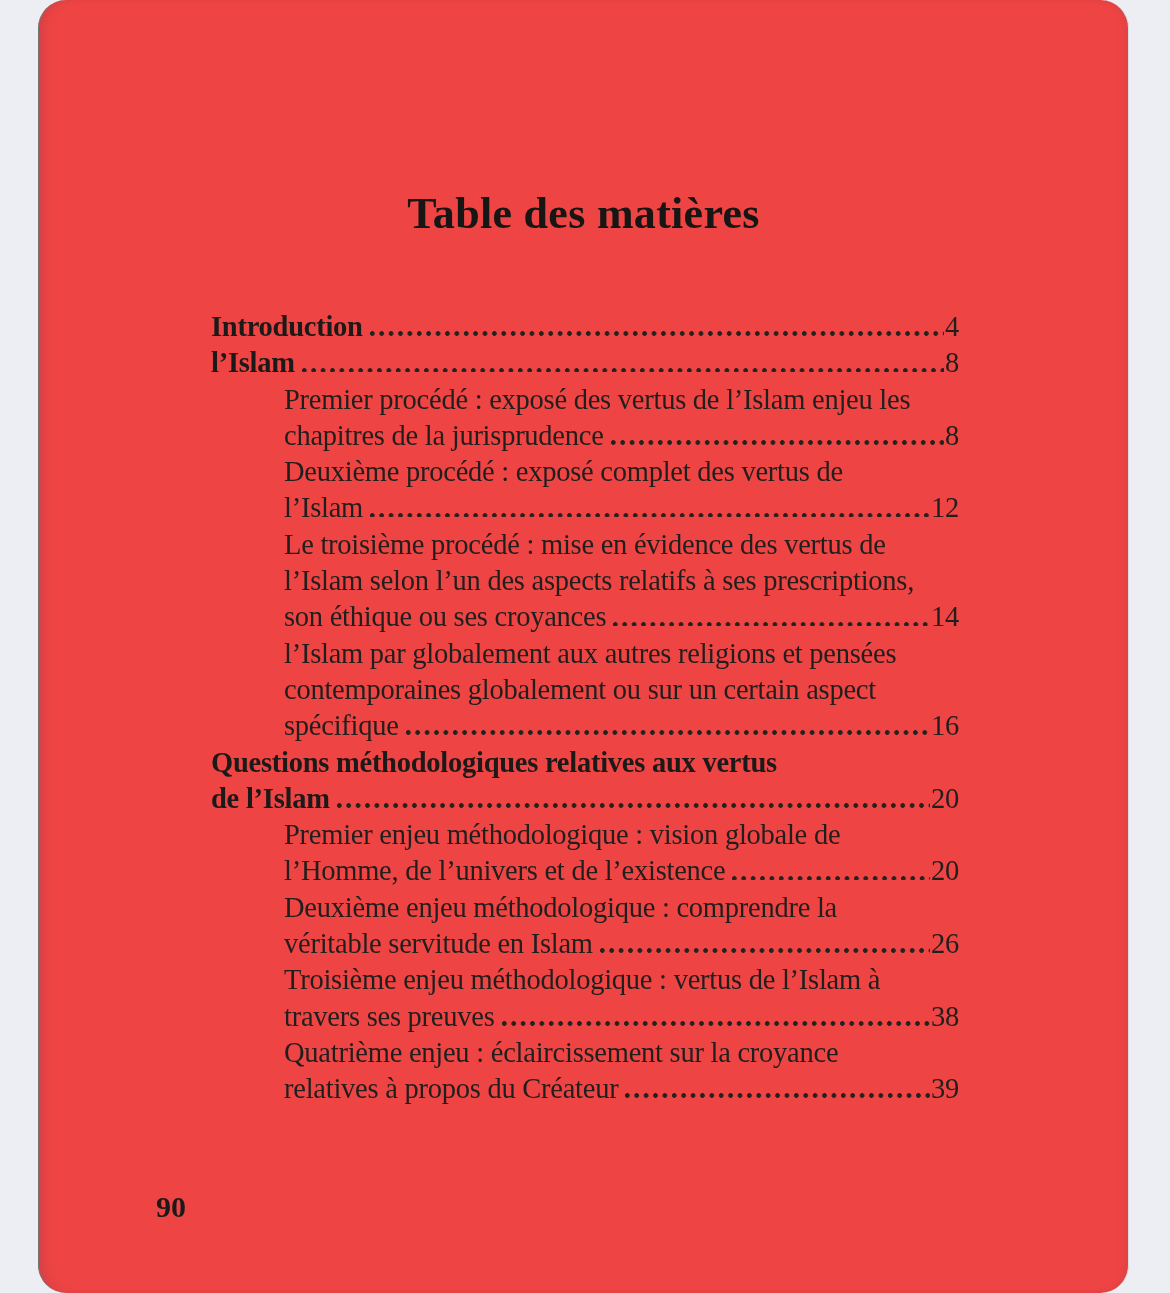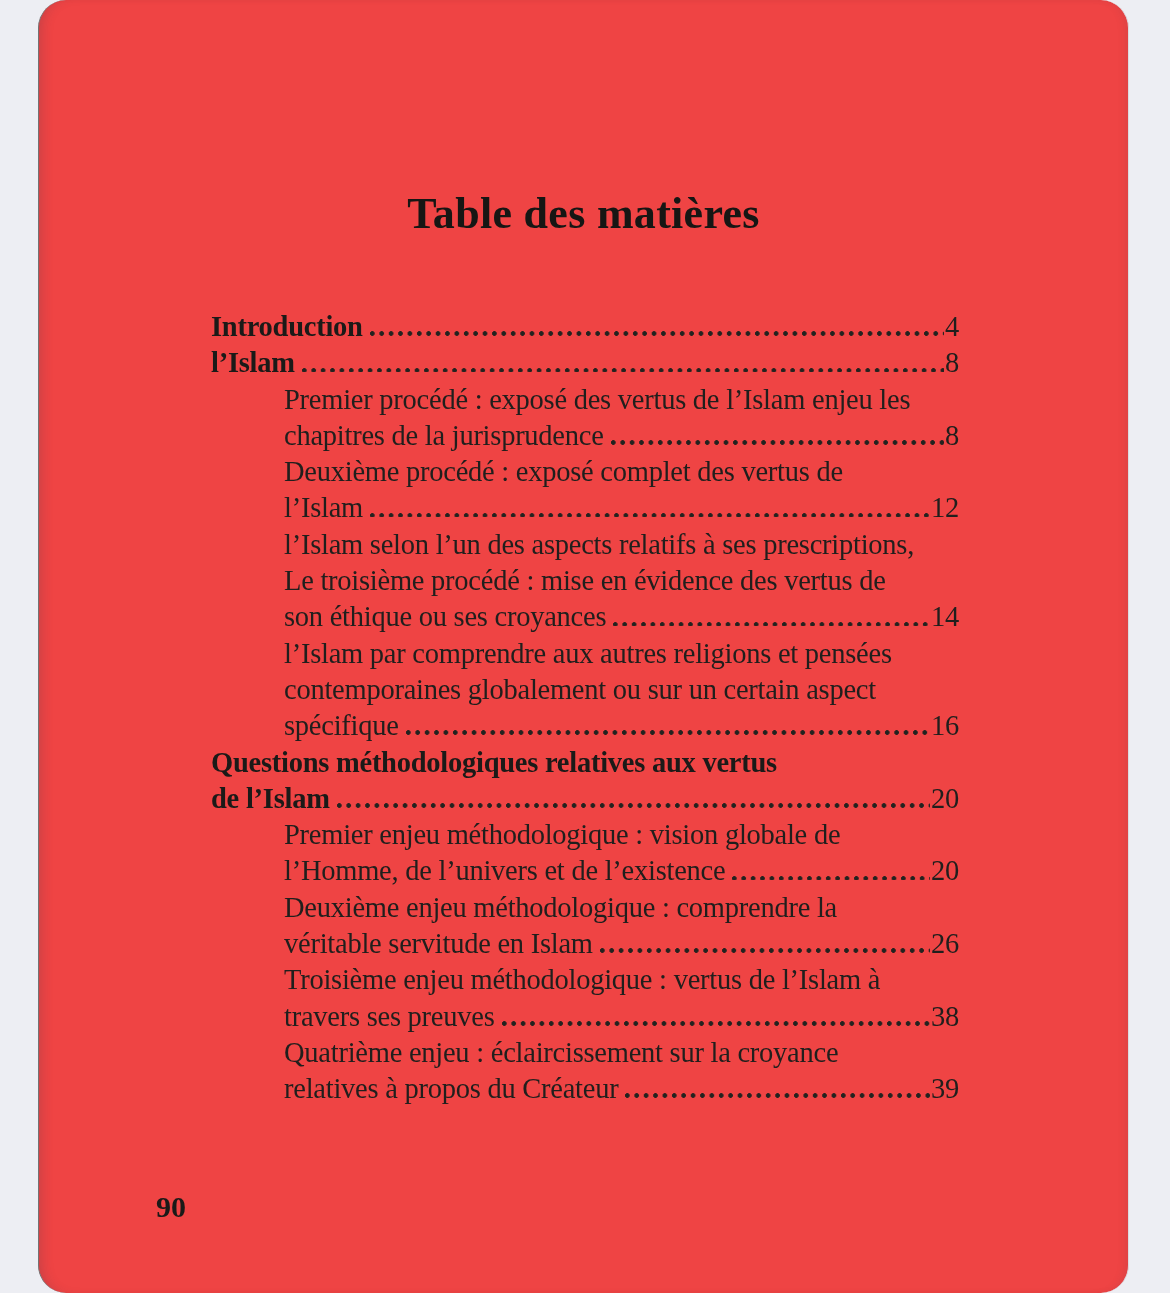--- a/index.html
+++ b/index.html
@@ -86,30 +86,30 @@
         </div>
         <div class="entry level1">
           <div class="line"><span class="txt">Deuxième procédé : exposé complet des vertus de</span></div>
           <div class="line last">
             <span class="txt">l’Islam</span>
             <span class="dots"></span>
             <span class="pg">12</span>
           </div>
         </div>
         <div class="entry level1">
+          <div class="line"><span class="txt">Le troisième procédé : mise en évidence des vertus de</span></div>
           <div class="line"><span class="txt">l’Islam selon l’un des aspects relatifs à ses prescriptions,</span></div>
-          <div class="line"><span class="txt">Le troisième procédé : mise en évidence des vertus de</span></div>
           <div class="line last">
             <span class="txt">son éthique ou ses croyances</span>
             <span class="dots"></span>
             <span class="pg">14</span>
           </div>
         </div>
         <div class="entry level1">
-          <div class="line"><span class="txt">l’Islam par comprendre aux autres religions et pensées</span></div>
+          <div class="line"><span class="txt">l’Islam par globalement aux autres religions et pensées</span></div>
           <div class="line"><span class="txt">contemporaines globalement ou sur un certain aspect</span></div>
           <div class="line last">
             <span class="txt">spécifique</span>
             <span class="dots"></span>
             <span class="pg">16</span>
           </div>
         </div>
         <div class="entry level0">
           <div class="line"><span class="txt">Questions méthodologiques relatives aux vertus</span></div>
           <div class="line last">

